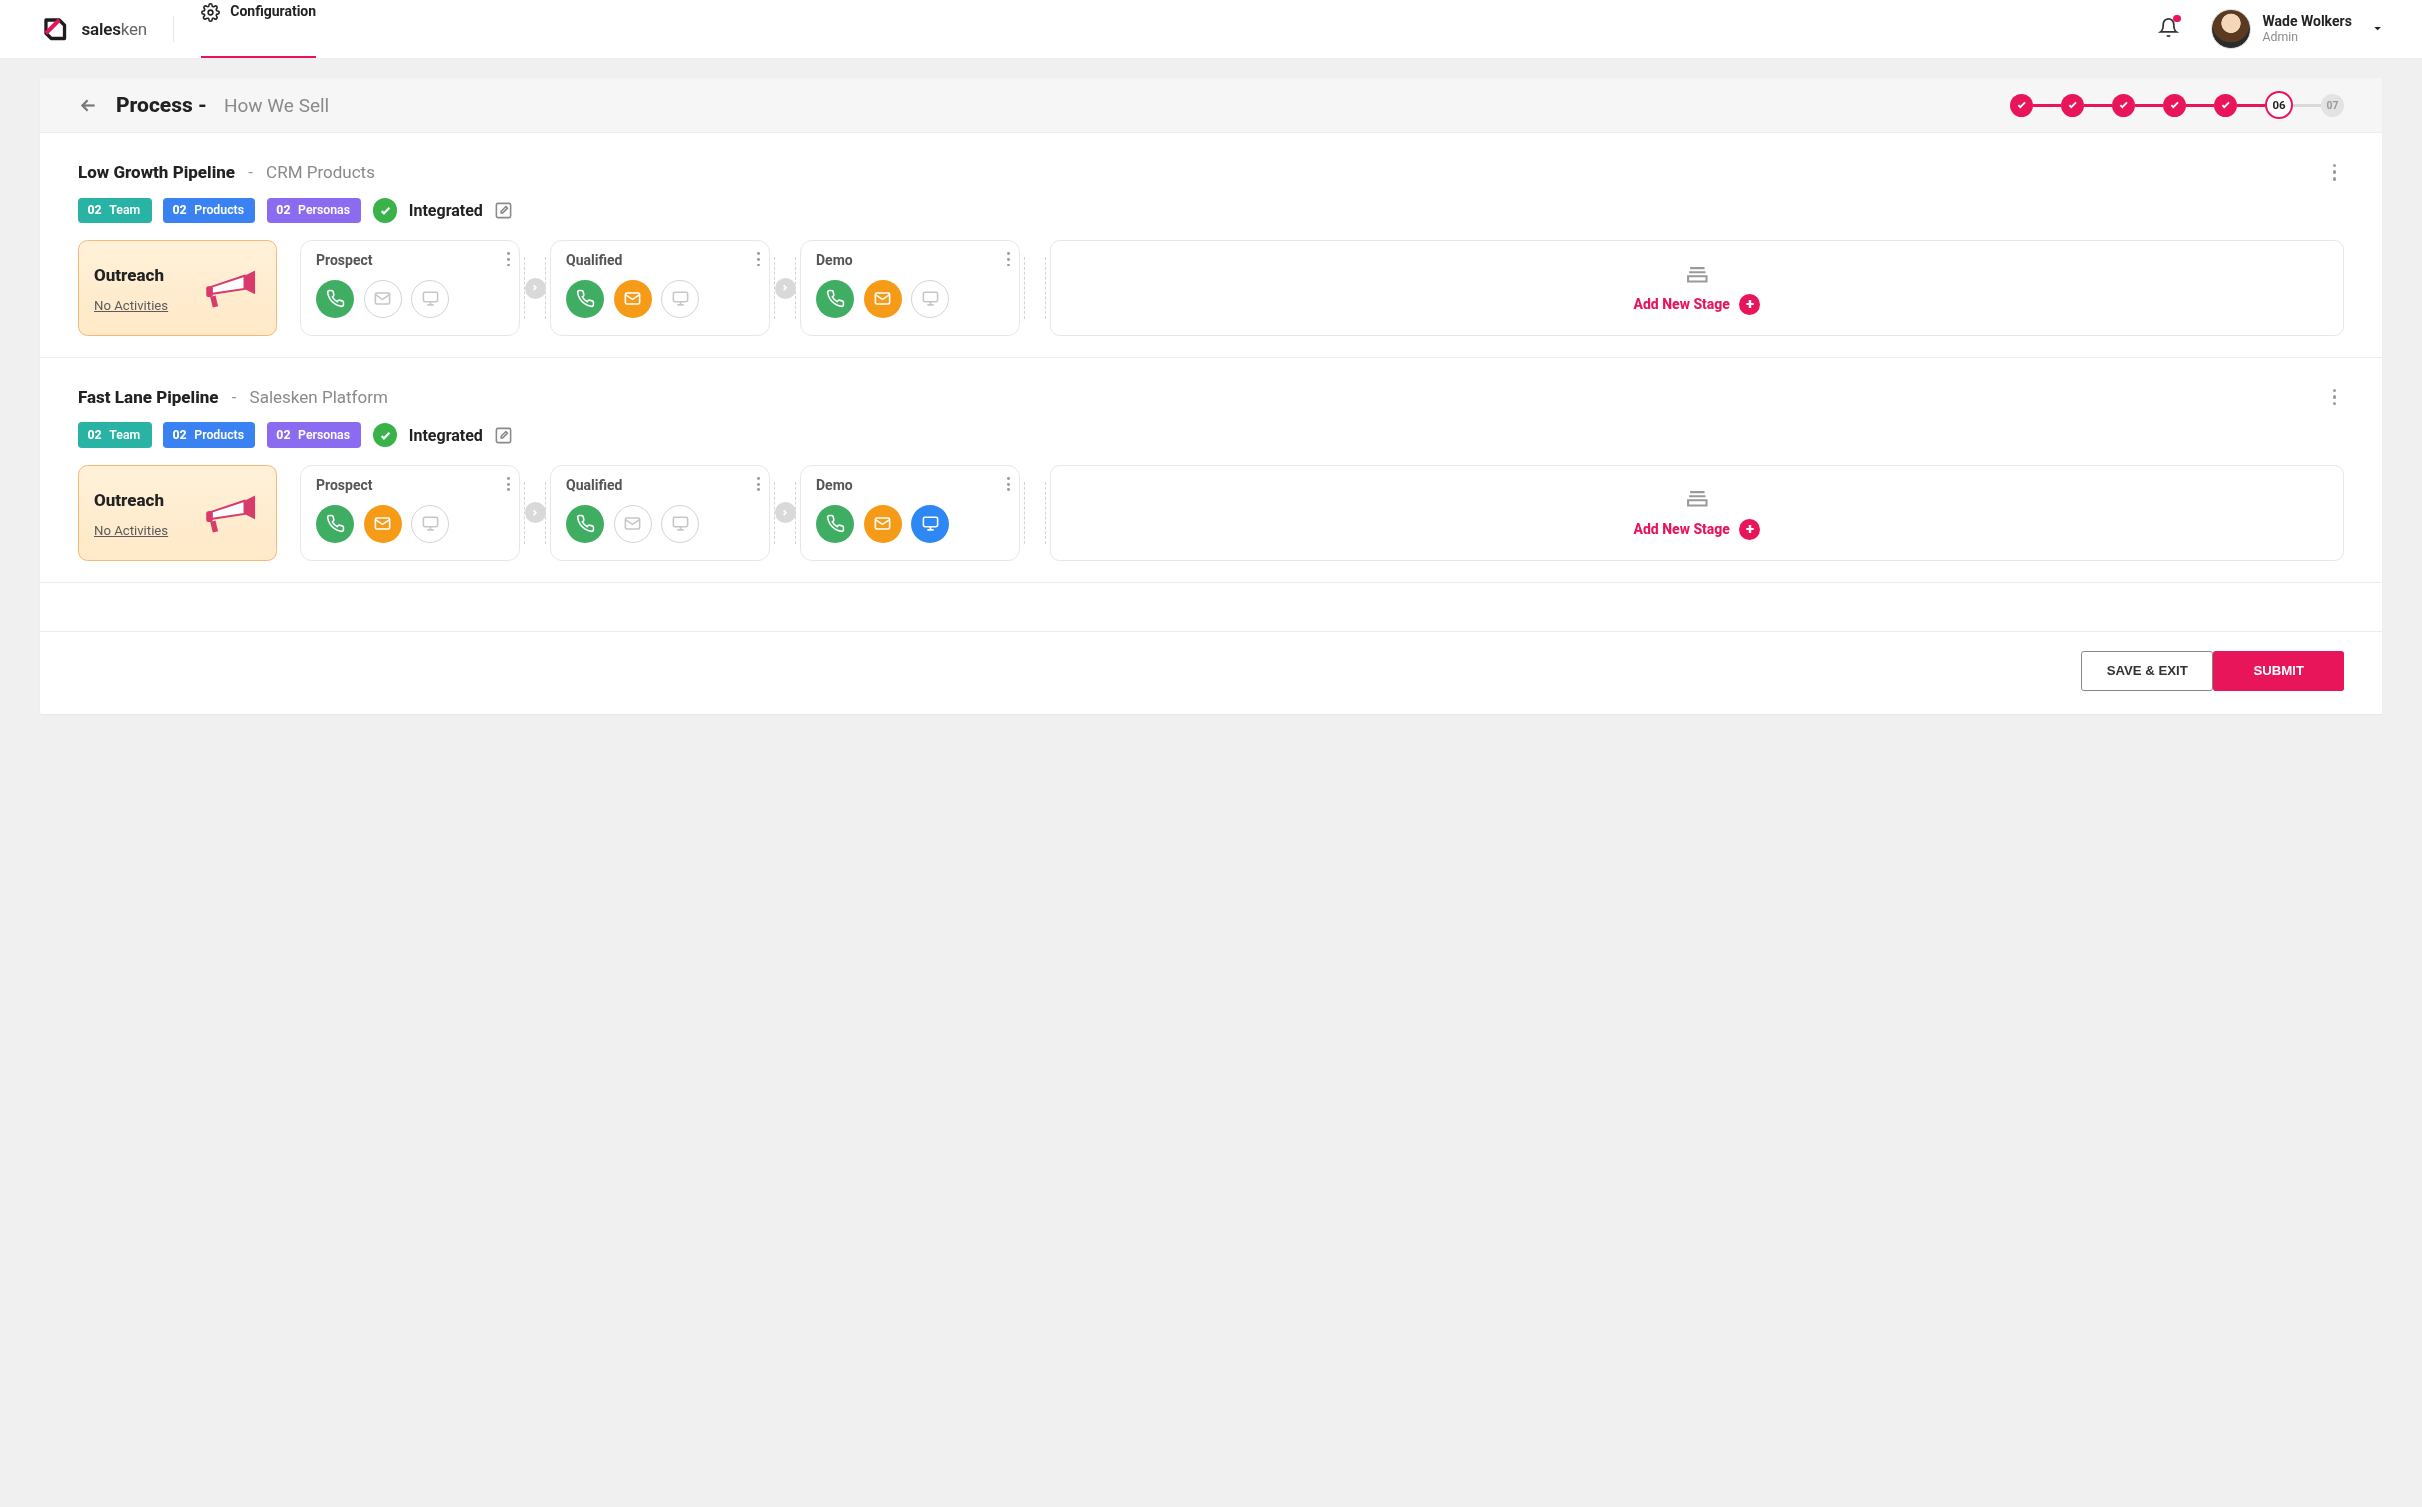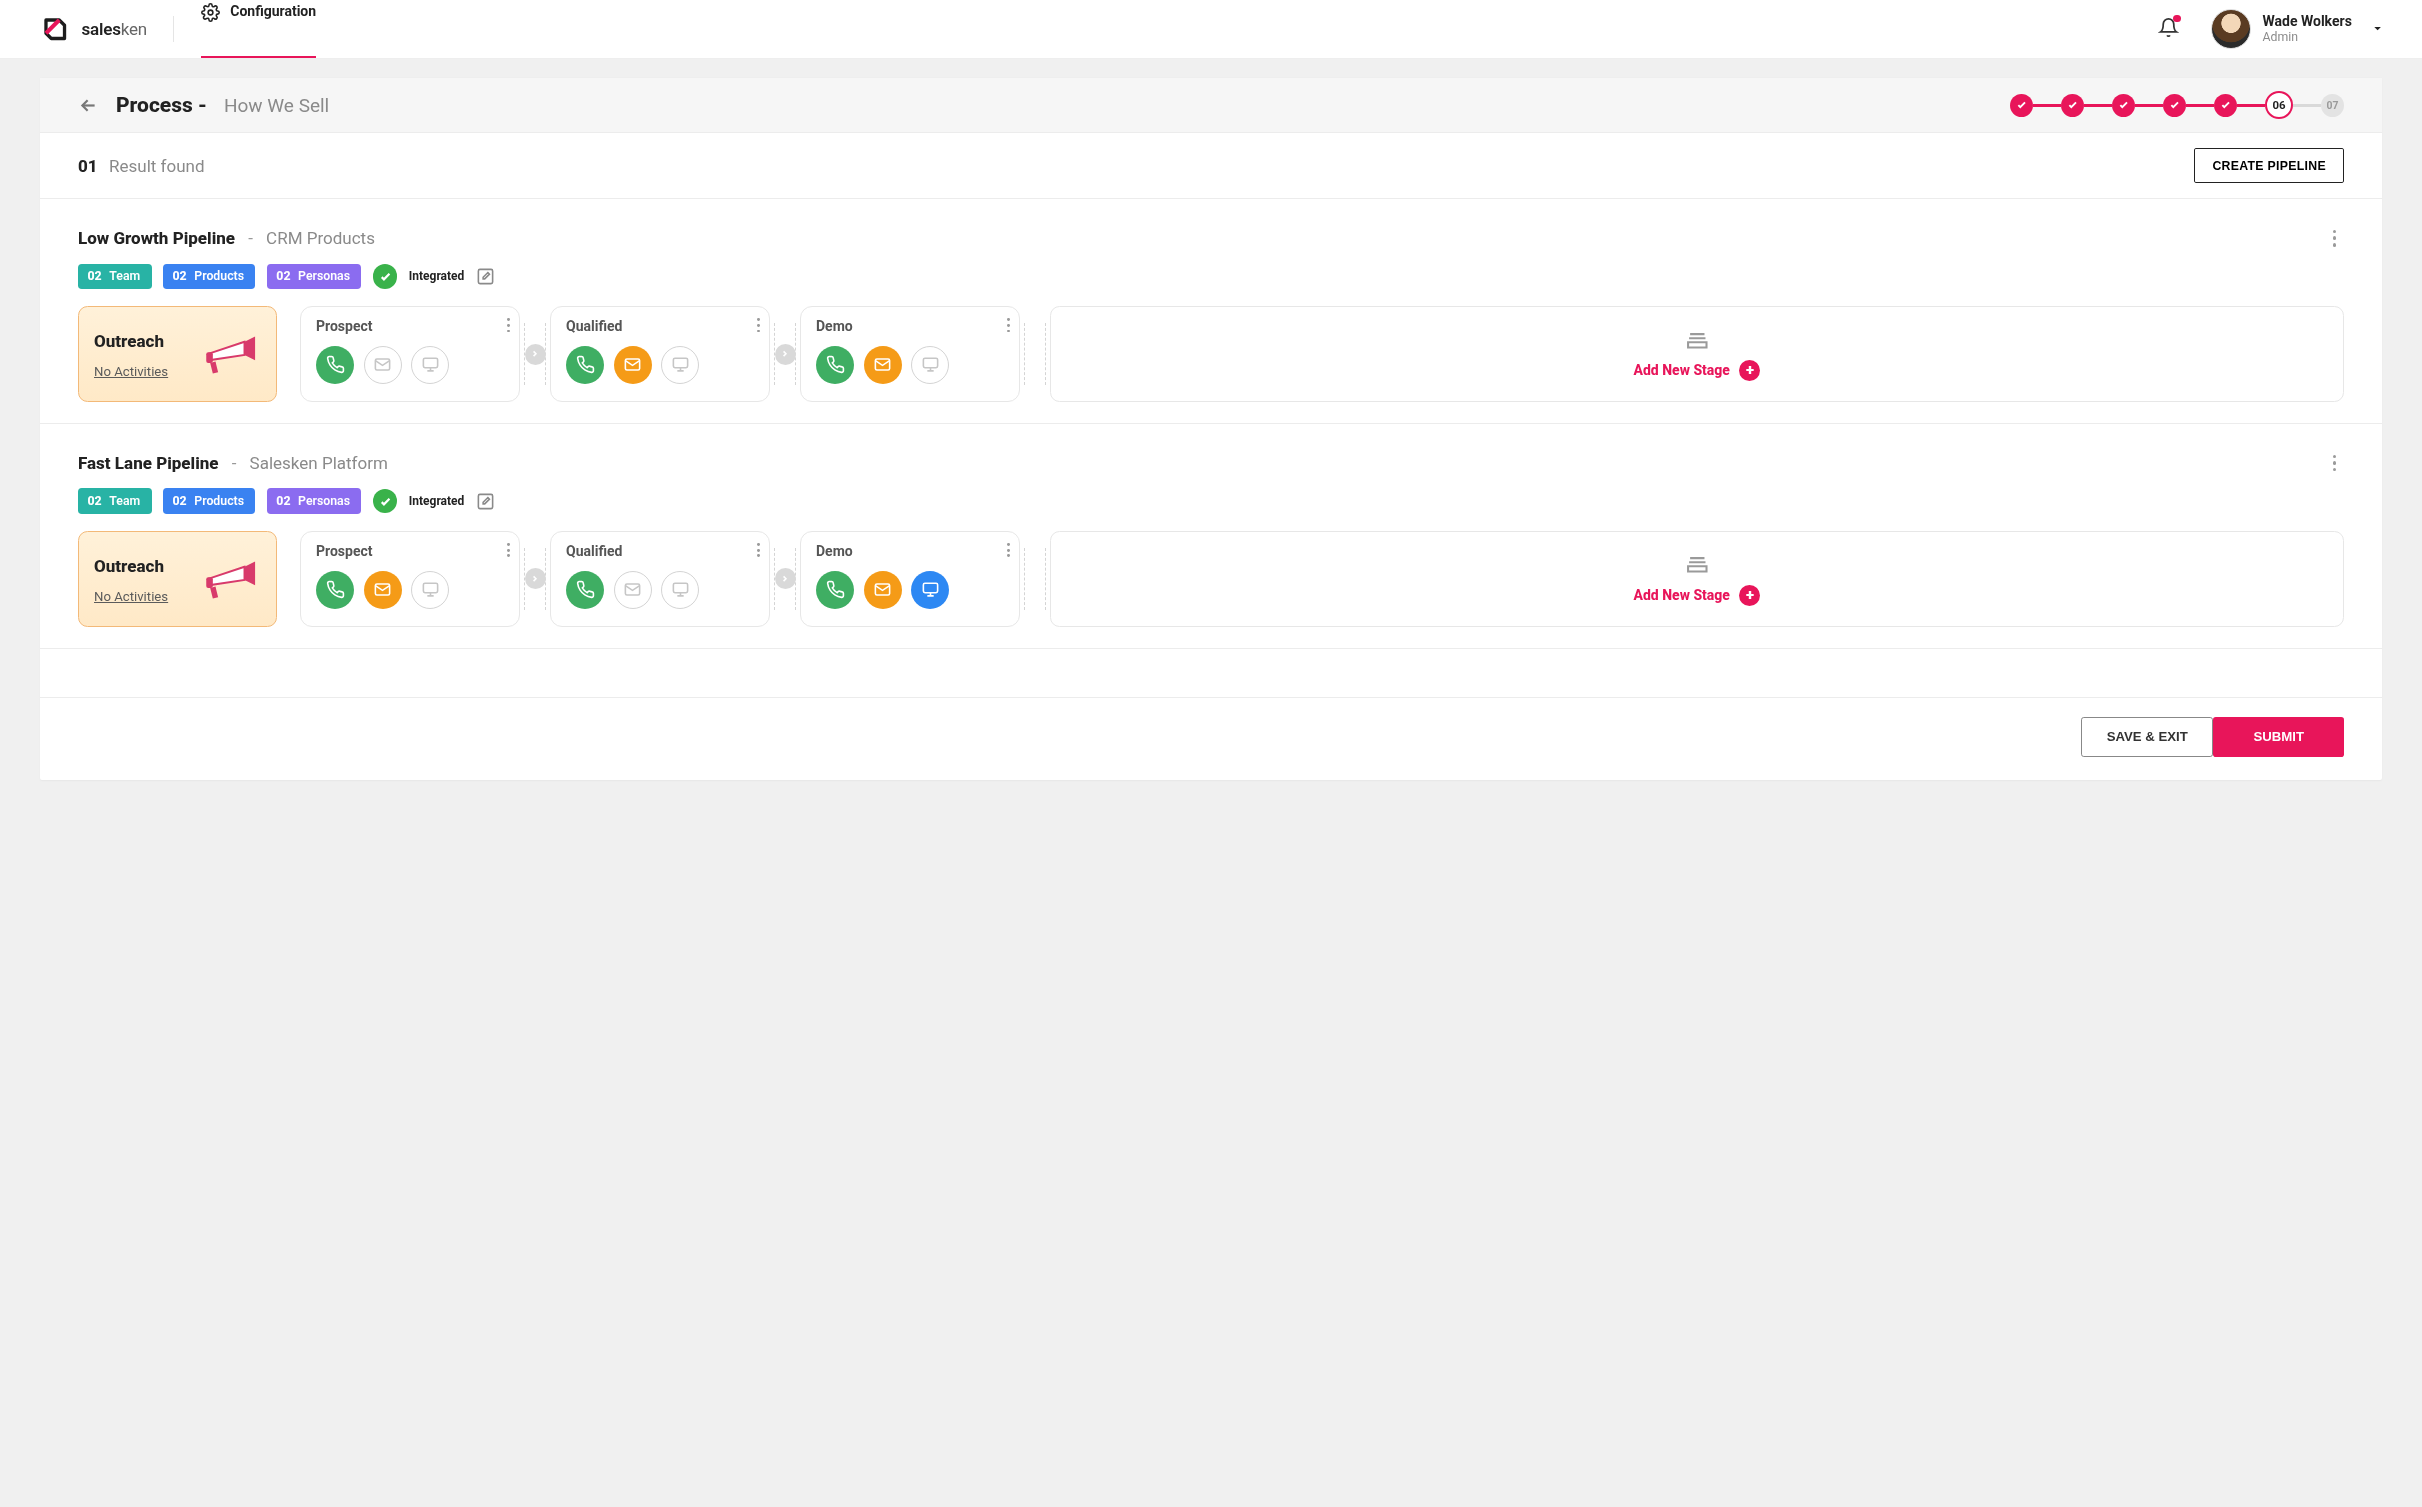--- a/index.html
+++ b/index.html
@@ -54,21 +54,21 @@
   .kebab { width:19px; display:flex; flex-direction:column; align-items:center; gap:2.8px; cursor:pointer; padding:3.8px; }
   .kebab span { width:3.8px; height:3.8px; background:#9a9a9a; border-radius:50%; }
 
   .chips-row { display:flex; align-items:center; gap:11.4px; margin-top:13.2px; }
   .chip { color:#fff; border-radius:3.8px; padding:5.7px 11.4px 5.7px 9.5px; font-size:12.3px; font-weight:600; display:flex; align-items:center; gap:7.6px; }
   .chip .cnt { font-weight:800; }
   .chip.team { background:#28b3a5; }
   .chip.products { background:#3a82f1; }
   .chip.personas { background:#8b6cf0; }
   .check-circle { width:24.6px; height:24.6px; border-radius:50%; background:#39b24a; display:flex; align-items:center; justify-content:center; }
-  .integrated-text { font-weight:700; font-size:12px; }
+  .integrated-text { font-weight:700; font-size:16px; }
   .edit-sq { width:19px; height:19px; color:#8a8a8a; cursor:pointer; }
 
   .stages-row { display:flex; align-items:stretch; gap:0; margin-top:17px; }
   .outreach-card { width:199px; min-height:95px; border:1.9px solid #f3b978; border-radius:9.5px; background: linear-gradient(#fff1d9,#ffe9c7); padding:15px 13.2px 13.2px 15px; display:flex; align-items:center; justify-content:space-between; margin-right:23px; }
   .outreach-texts .t1 { font-weight:800; font-size:17px; }
   .outreach-texts .t2 { font-size:13.2px; color:#5b5b5b; margin-top:13px;text-decoration:underline; }
 
   .stage-card { width:220px; min-height:95px; border:0.9px solid #e7e7e7; border-radius:12px; background:#fff; padding:11.4px 13.2px 13.2px 15px; position:relative; flex-shrink:0; }
   .stage-title { font-weight:700; font-size:14px; color:#555; }
   .stage-dots { position:absolute; top:11.4px; right:9.5px; cursor:pointer; display:flex; flex-direction:column; gap:2.8px;}
@@ -188,27 +188,20 @@
         <div class="step-ring">
             <span>06</span>
           </div>
         <div class="step-line grey"></div>
         <div class="step-grey">
             <span>07</span>
           </div>
       </div>
     </div>
 
-    <div class="result-bar">
-      <div class="result-left">
-        <span class="result-num">01</span>
-        <span class="result-text">Result found</span>
-      </div>
-      <button class="btn-outline">CREATE PIPELINE</button>
-    </div>
 
     <div class="pipeline-section">
       <div class="pipeline-head">
         <div class="pipeline-title-row">
           <span class="pipeline-name">Low Growth Pipeline</span>
           <span class="dash">-</span>
           <span class="pipeline-platform">CRM Products</span>
         </div>
         <div class="kebab">
             <span></span>

